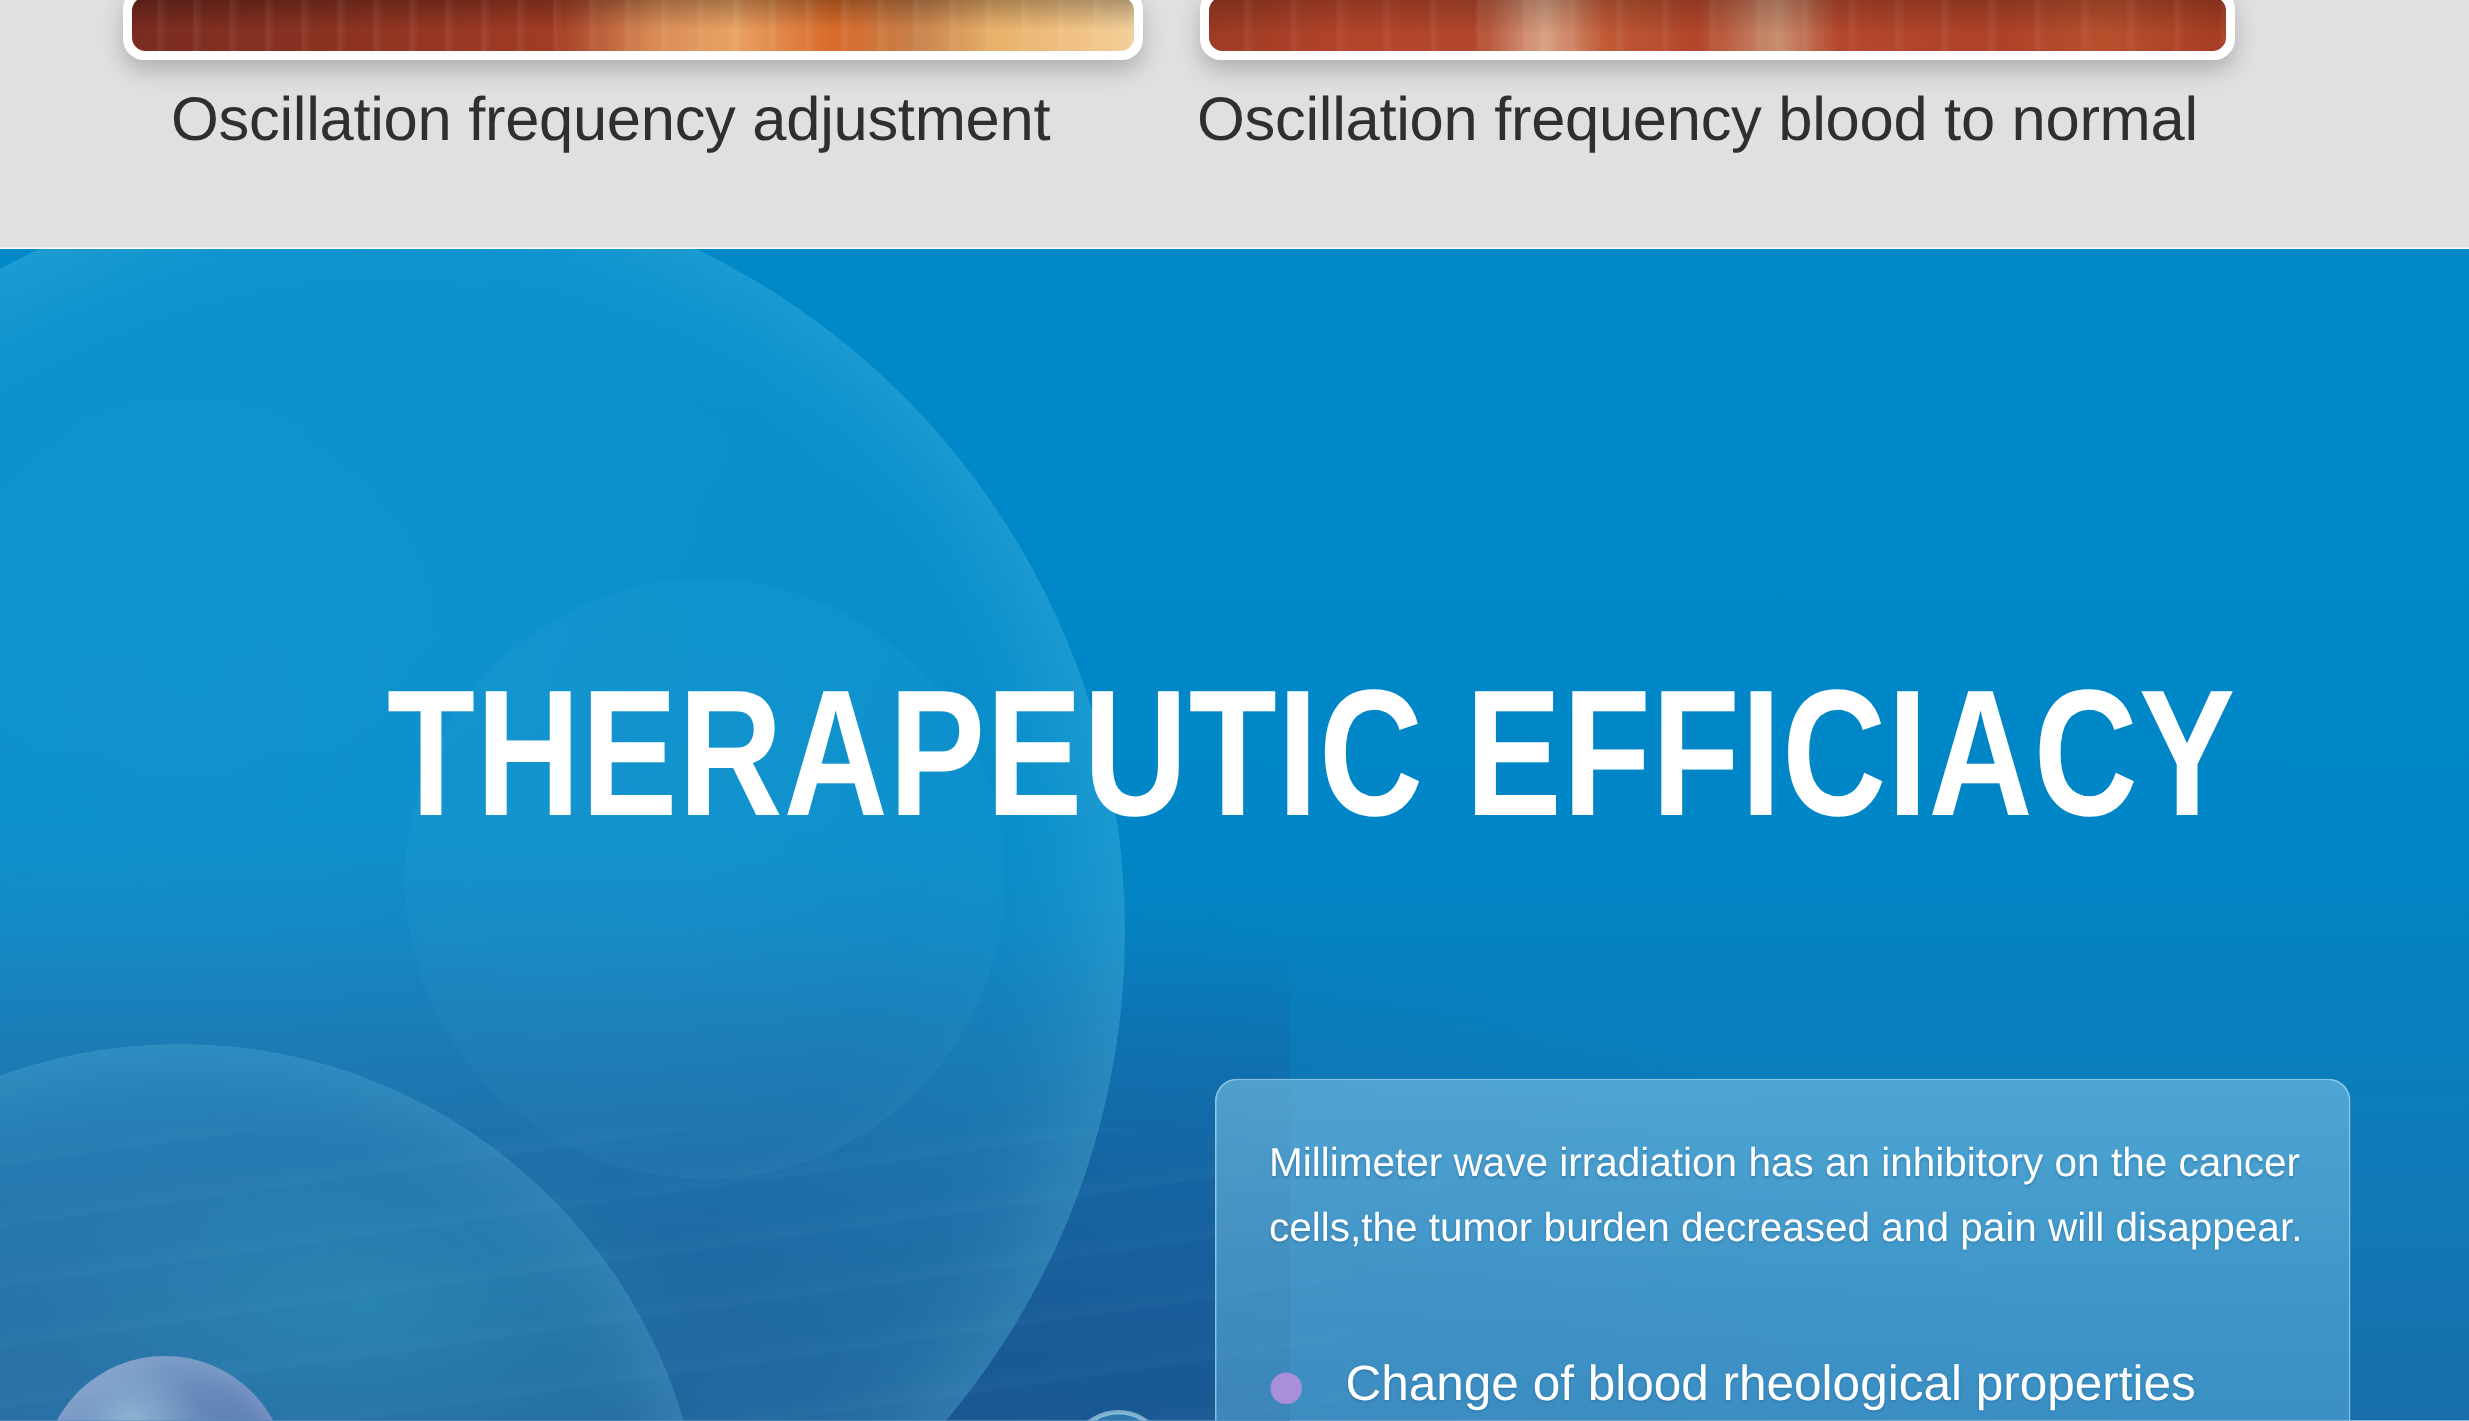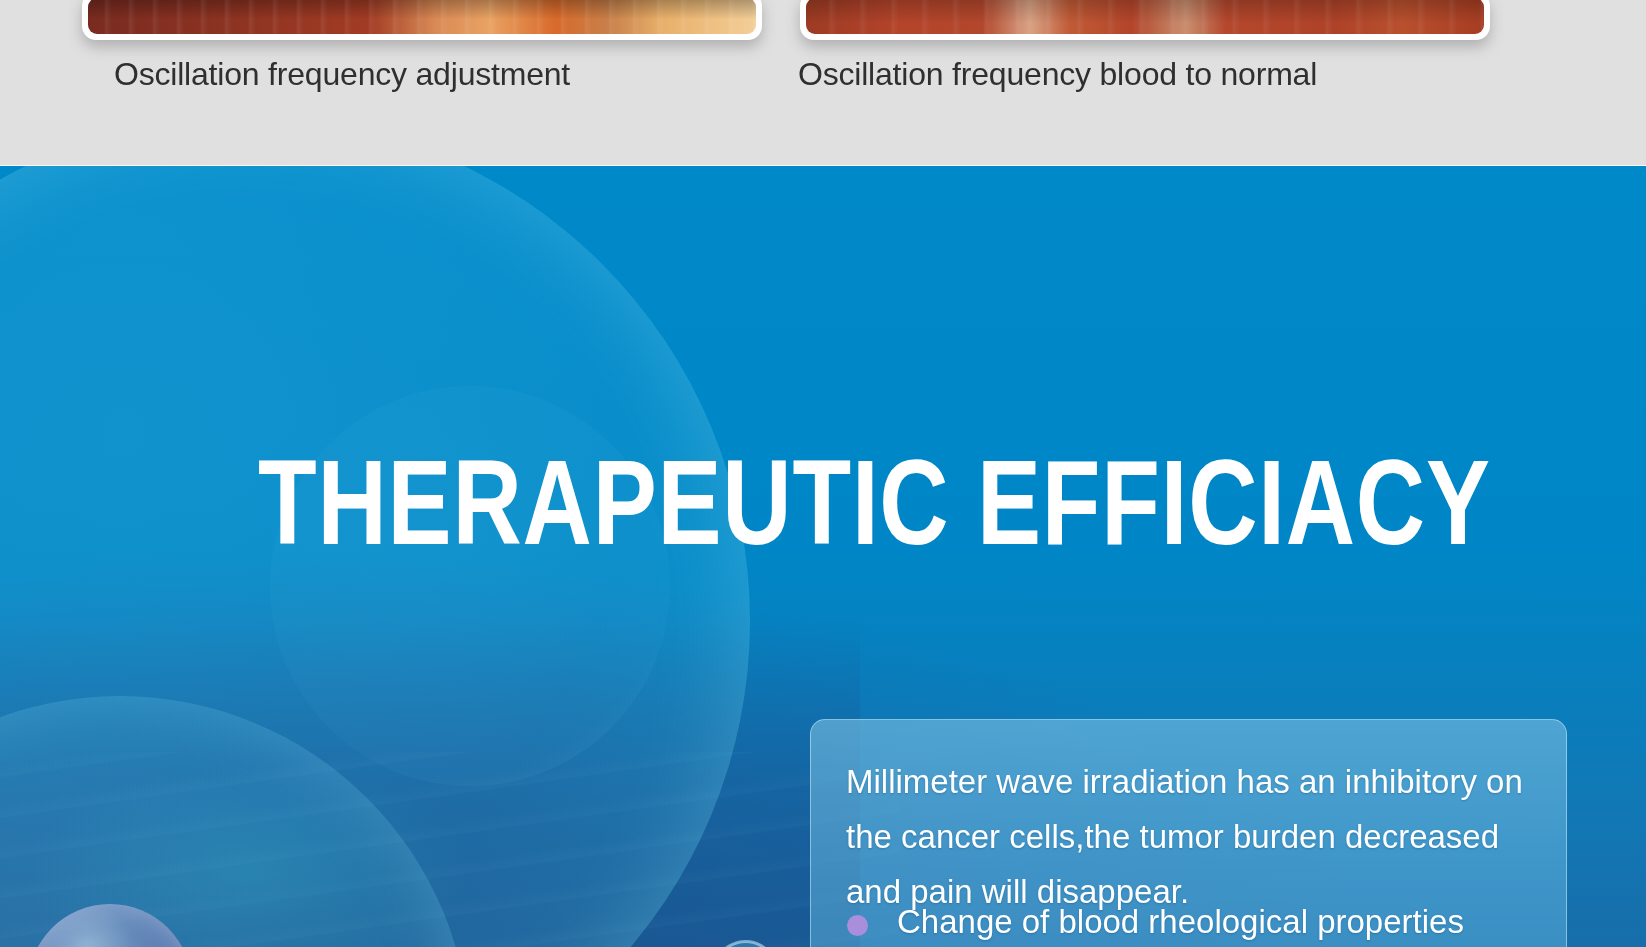--- a/index.html
+++ b/index.html
@@ -75,21 +75,21 @@
     content: "";
     position: absolute; inset: 0;
     background:
       repeating-linear-gradient(90deg,
         rgba(255,255,255,0.00) 0px, rgba(255,255,255,0.00) 22px,
         rgba(255,255,255,0.06) 25px, rgba(255,255,255,0.00) 31px);
   }
   .caption {
     position: absolute;
     top: 56px;
-    font-size: 32px;
+    font-size: 41px;
     color: #2f2f2f;
     letter-spacing: -0.2px;
     white-space: nowrap;
   }
   .caption-left  { left: 114px; }
   .caption-right { left: 798px; }
 
   
   .body-blue {
     position: absolute;
@@ -208,22 +208,22 @@
     border: 1px solid rgba(200,235,250,0.55);
     border-bottom: none;
     box-sizing: border-box;
     overflow: hidden;
   }
   .panel-intro {
     position: absolute;
     left: 35px;
     top: 34px;
     width: 690px;
-    font-size: 33px;
-    line-height: 55px;
+    font-size: 27px;
+    line-height: 43px;
     color: #ffffff;
     text-shadow: 0 1px 2px rgba(0,60,110,0.30);
   }
   .bullets {
     position: absolute;
     left: 0; top: 180px;
     width: 100%;
   }
   .bullet-row {
     position: relative;

